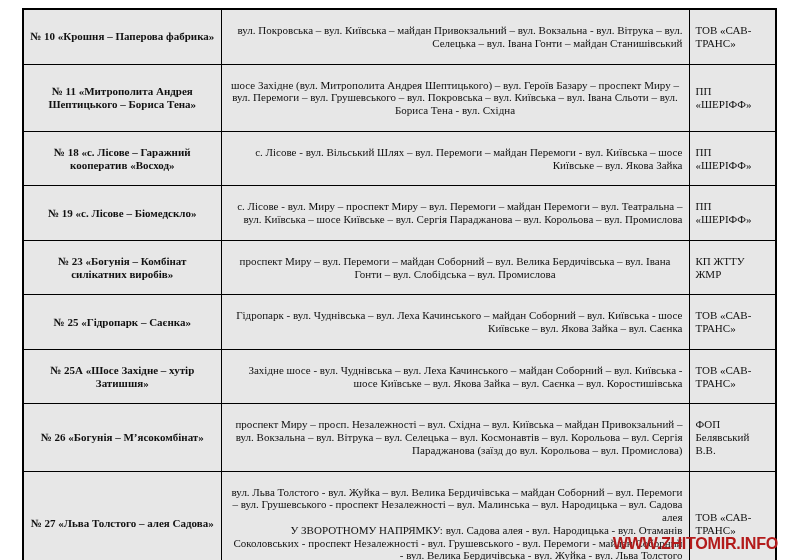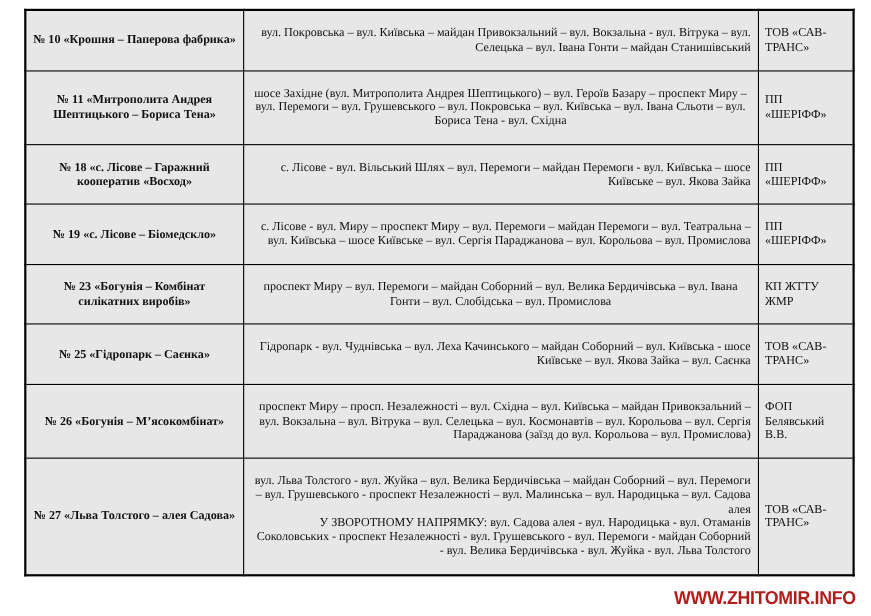--- a/index.html
+++ b/index.html
@@ -56,20 +56,25 @@
       <tr class="r6">
         <td class="route">№ 23 «Богунія – Комбінат силікатних  виробів»</td>
         <td class="path al">проспект Миру – вул. Перемоги – майдан Соборний – вул. Велика Бердичівська – вул. Івана Гонти – вул. Слобідська – вул. Промислова</td>
         <td class="oper">КП ЖТТУ ЖМР</td>
       </tr>
       <tr class="r7">
         <td class="route">№ 25 «Гідропарк – Саєнка»</td>
         <td class="path">Гідропарк - вул. Чуднівська – вул. Леха Качинського – майдан Соборний – вул. Київська - шосе Київське – вул. Якова Зайка – вул. Саєнка</td>
         <td class="oper">ТОВ «САВ-ТРАНС»</td>
       </tr>
+      <tr class="r8">
+        <td class="route">№ 25А «Шосе Західне – хутір Затишшя»</td>
+        <td class="path">Західне шосе - вул. Чуднівська – вул. Леха Качинського – майдан Соборний – вул. Київська - шосе Київське – вул. Якова Зайка – вул. Саєнка – вул. Коростишівська</td>
+        <td class="oper">ТОВ «САВ-ТРАНС»</td>
+      </tr>
       <tr class="r9">
         <td class="route">№ 26 «Богунія – М’ясокомбінат»</td>
         <td class="path">проспект Миру – просп. Незалежності – вул. Східна – вул. Київська – майдан Привокзальний – вул. Вокзальна – вул. Вітрука – вул. Селецька – вул. Космонавтів – вул. Корольова – вул. Сергія Параджанова (заїзд до вул. Корольова – вул. Промислова)</td>
         <td class="oper">ФОП Белявський В.В.</td>
       </tr>
       <tr class="r10">
         <td class="route">№ 27 «Льва Толстого – алея Садова»</td>
         <td class="path">вул. Льва Толстого - вул. Жуйка – вул. Велика Бердичівська – майдан Соборний – вул. Перемоги – вул. Грушевського - проспект Незалежності – вул. Малинська – вул. Народицька – вул. Садова алея
 У ЗВОРОТНОМУ НАПРЯМКУ: вул. Садова алея - вул. Народицька - вул. Отаманів Соколовських -  проспект Незалежності - вул. Грушевського - вул. Перемоги - майдан Соборний - вул. Велика Бердичівська - вул. Жуйка - вул. Льва Толстого</td>
         <td class="oper">ТОВ «САВ-ТРАНС»</td>

